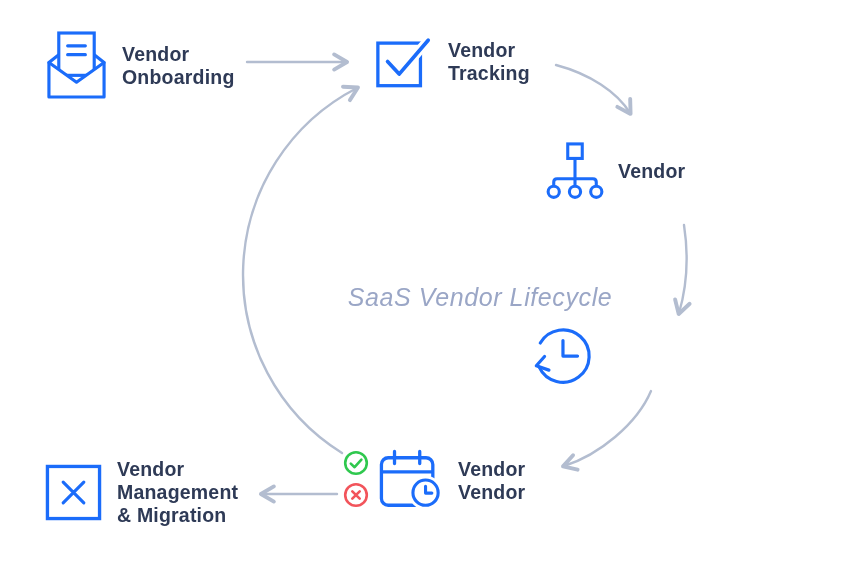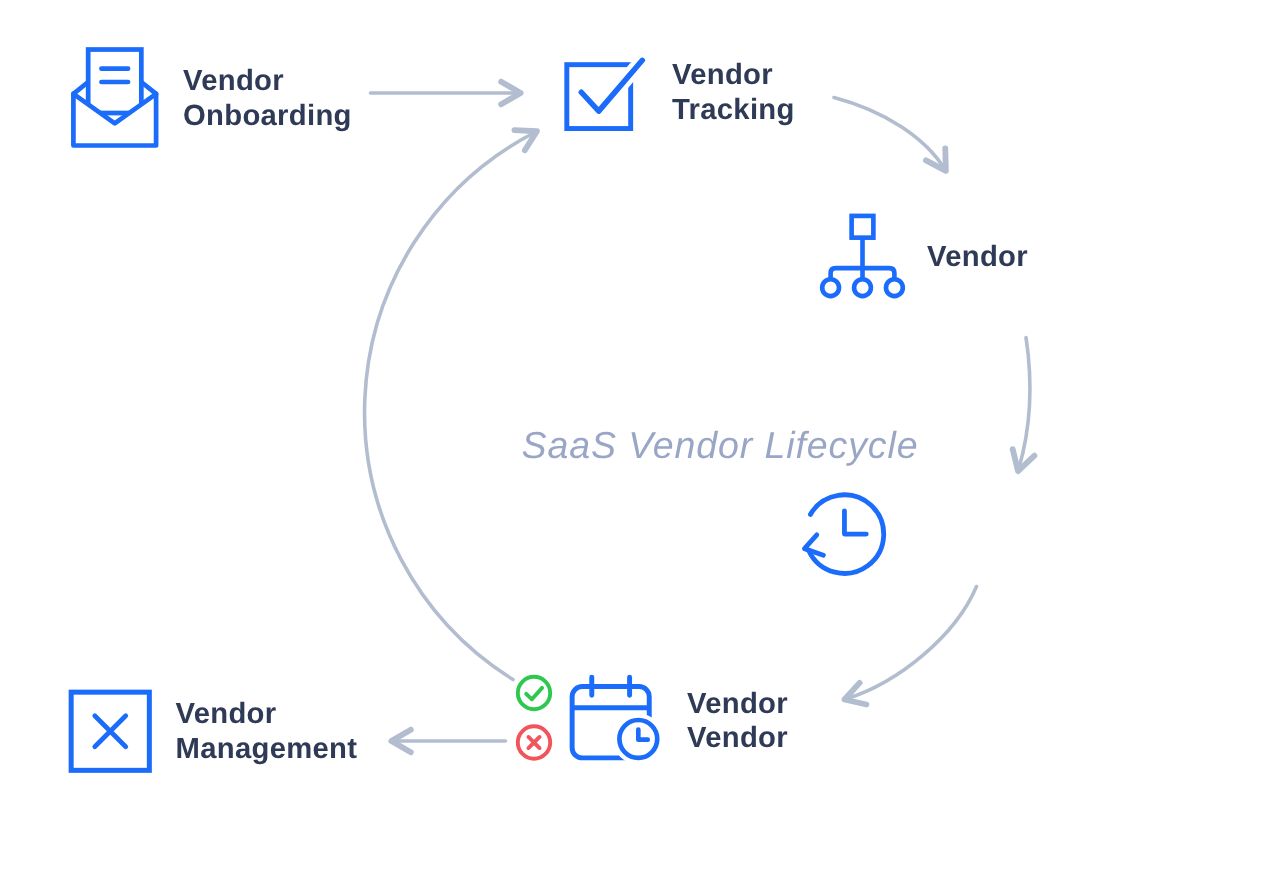--- a/index.html
+++ b/index.html
@@ -139,16 +139,17 @@
   <div class="node" style="left:44px;top:458px;">
     <span class="icon">
       <svg width="59" height="59" viewBox="0 0 60 60">
         <rect x="3.5" y="3.5" width="53" height="53" fill="none" stroke="currentColor" stroke-width="3.4"></rect>
         <path d="M19.5,19.5 L40.5,40.5 M40.5,19.5 L19.5,40.5" fill="none" stroke="currentColor" stroke-width="3.2" stroke-linecap="round"></path>
       </svg>
     </span>
     <div class="label">
       <div>Vendor</div>
       <div>Management</div>
+      <div>&amp; Migration</div>
     </div>
   </div>
 
 </div>
 
 </body></html>

